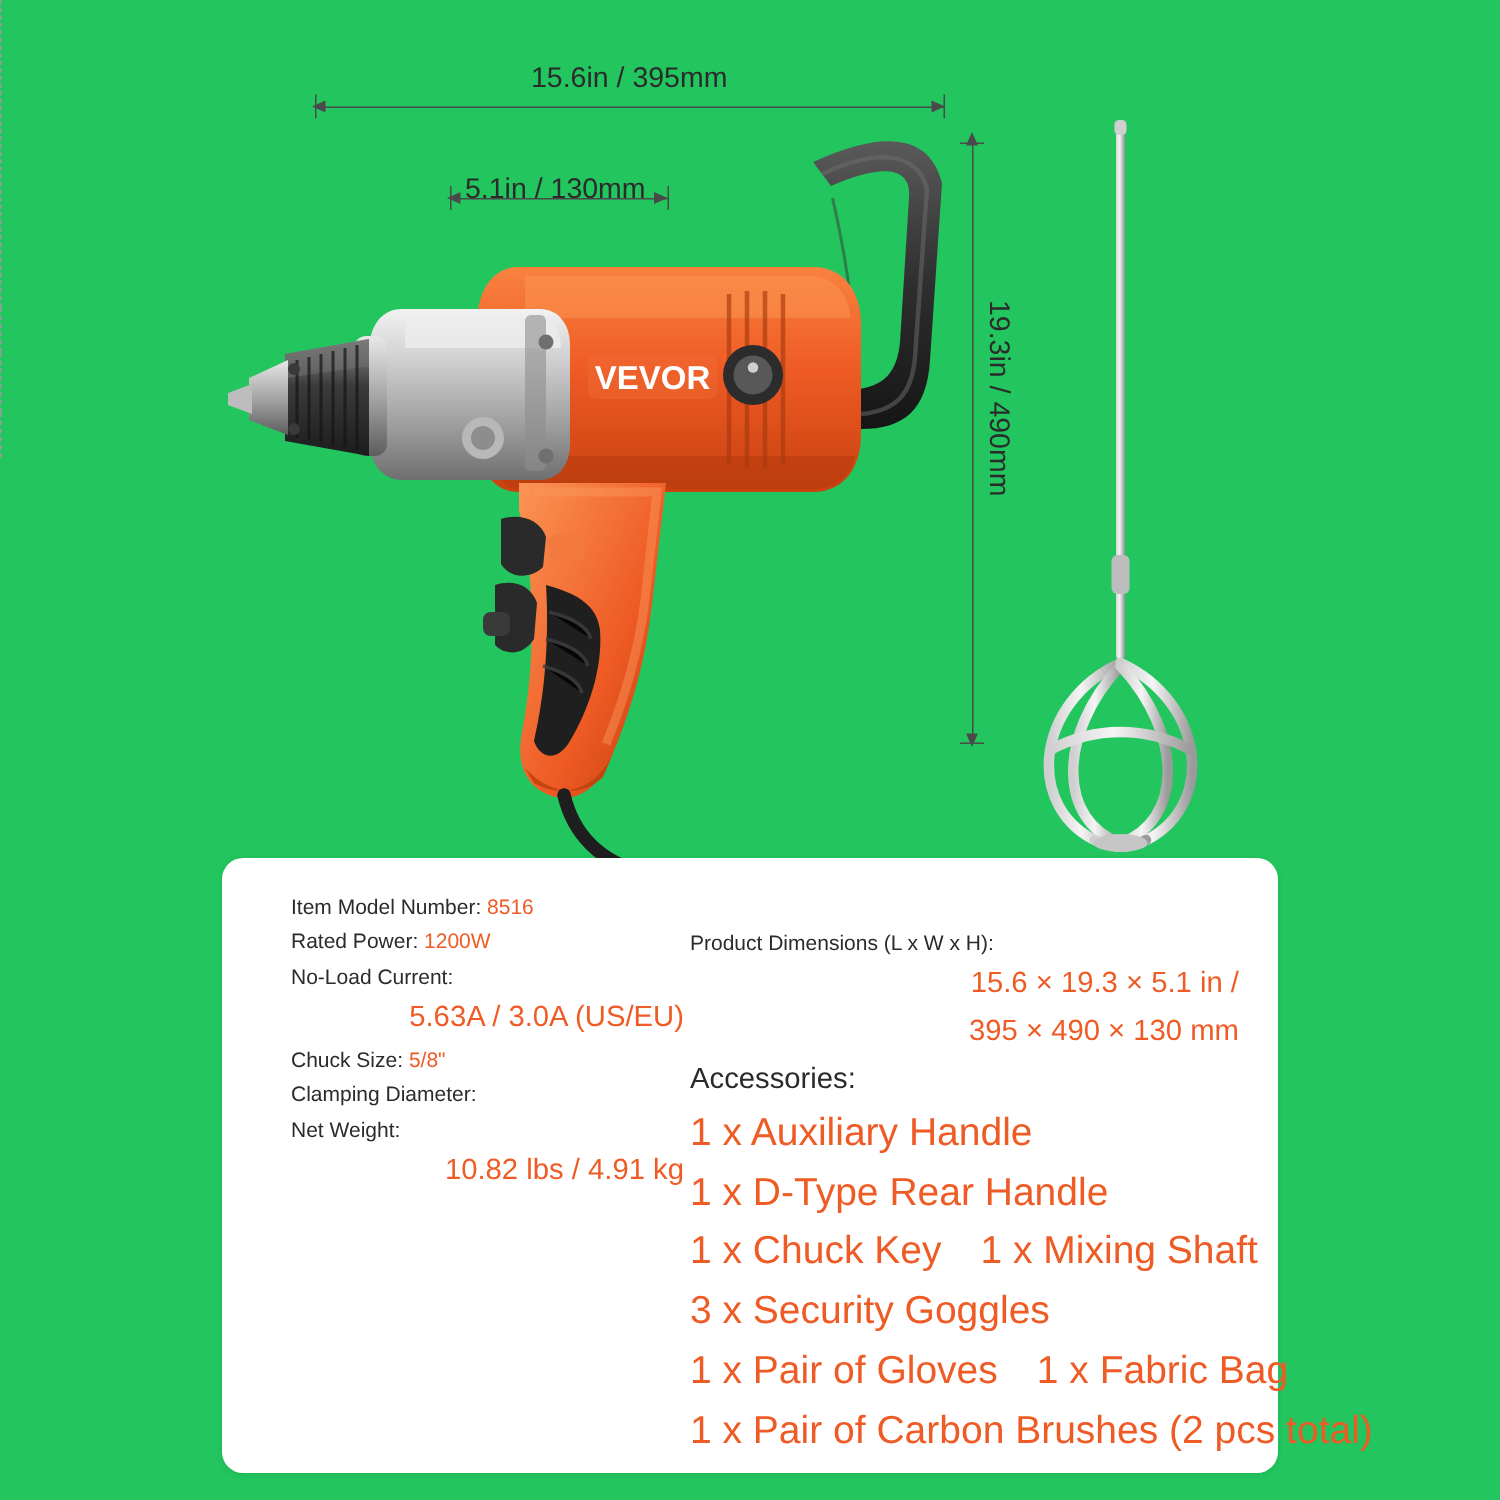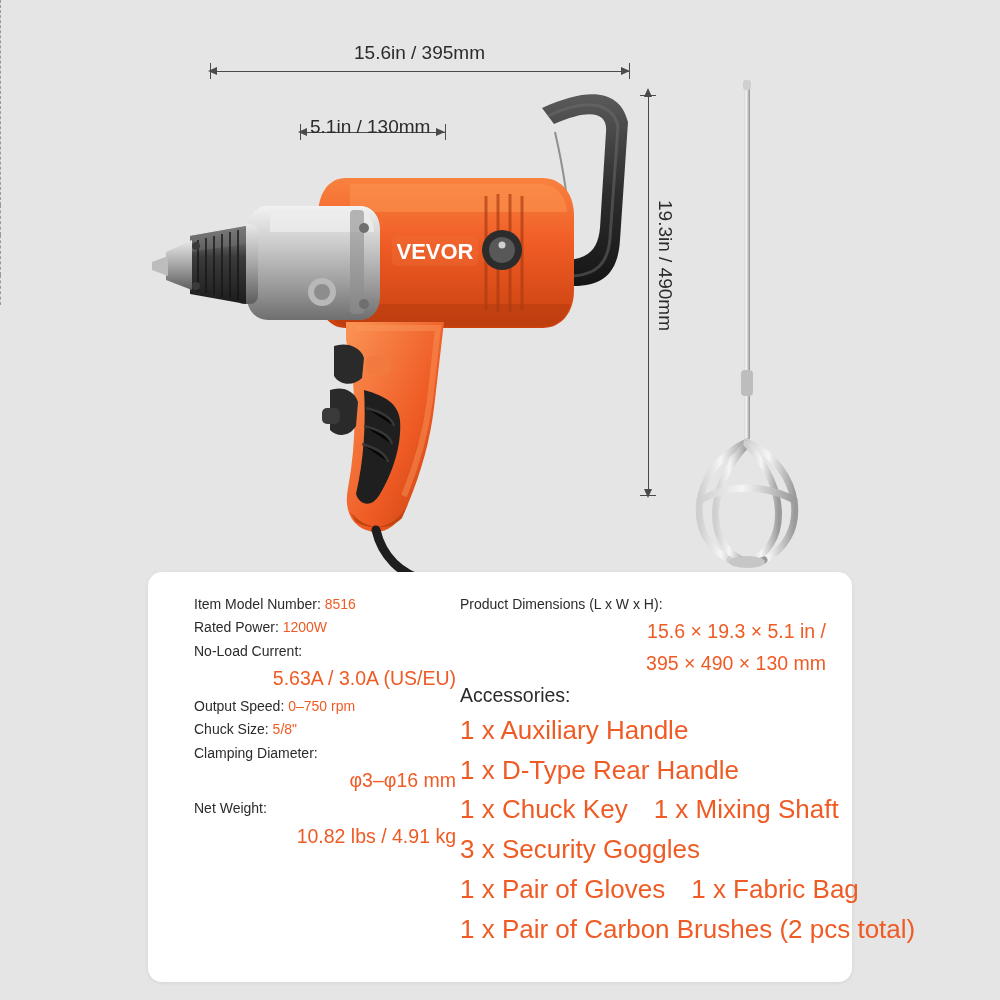--- a/index.html
+++ b/index.html
@@ -10,21 +10,21 @@
   body {
     width: 1000px;
     height: 1000px;
     font-family: "Liberation Sans", sans-serif;
     position: relative;
     overflow: hidden;
   }
   #page {
     position: absolute;
     inset: 0;
-    background: #e5e5e5;
+    background: #22c55e;
   }
 
   
   .dim-label {
     position: absolute;
     color: #2b2b2b;
     font-size: 19px;
     white-space: nowrap;
   }
   .dim-label.vert {
@@ -81,21 +81,21 @@
     border-radius: 14px;
     box-shadow: 0 1px 4px rgba(0,0,0,0.07);
     box-sizing: border-box;
     padding: 22px 26px 10px 26px;
     display: flex;
   }
   .spec-col {
     box-sizing: border-box;
   }
   .spec-col.left { width: 300px; padding-left: 20px; }
-  .spec-col.right { width: 370px; padding-left: 4px; }
+  .spec-col.right { width: 370px; padding-left: 4px; margin-top: 24px; }
 
   .spec-row {
     font-size: 14px;
     line-height: 1.53;
     color: #2b2b2b;
     margin-bottom: 2px;
     white-space: nowrap;
   }
   .spec-row .lbl { color: #2b2b2b; }
   .spec-row .val { color: #ef5b25; }
@@ -314,27 +314,23 @@
     <div class="spec-col left">
       <div class="spec-row">
         <span class="lbl">Item Model Number: </span><span class="val">8516</span>
       </div>
       <div class="spec-row">
         <span class="lbl">Rated Power: </span><span class="val">1200W</span>
       </div>
       <div class="spec-row">No-Load Current:</div>
       <div class="spec-val-line">5.63A / 3.0A (US/EU)</div>
       <div class="spec-row">
-        <span class="lbl">Output Speed: </span><span class="val">0–750 rpm</span>
-      </div>
-      <div class="spec-row">
         <span class="lbl">Chuck Size: </span><span class="val">5/8"</span>
       </div>
       <div class="spec-row">Clamping Diameter:</div>
-      <div class="spec-val-line">φ3–φ16 mm</div>
       <div class="spec-row">Net Weight:</div>
       <div class="spec-val-line">10.82 lbs / 4.91 kg</div>
     </div>
 
     <div class="spec-col right">
       <div class="spec-row">Product Dimensions (L x W x H):</div>
       <div class="spec-val-line">15.6 × 19.3 × 5.1 in /</div>
       <div class="spec-val-line">395 × 490 × 130 mm</div>
 
       <div class="acc-head">Accessories:</div>

